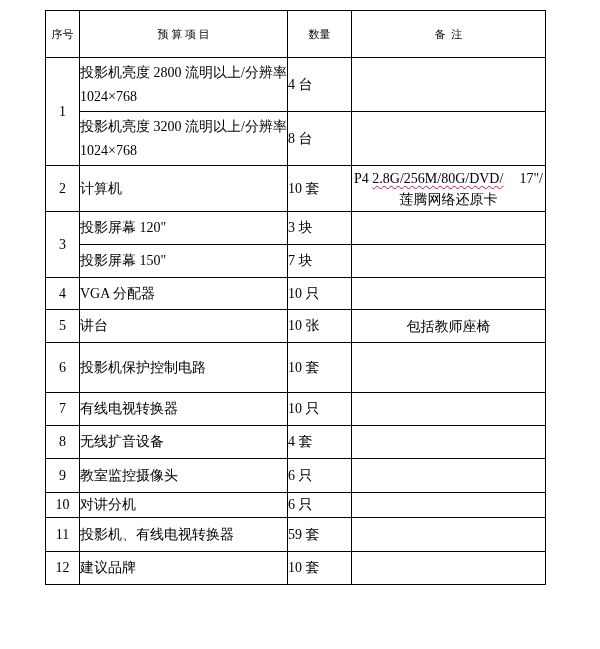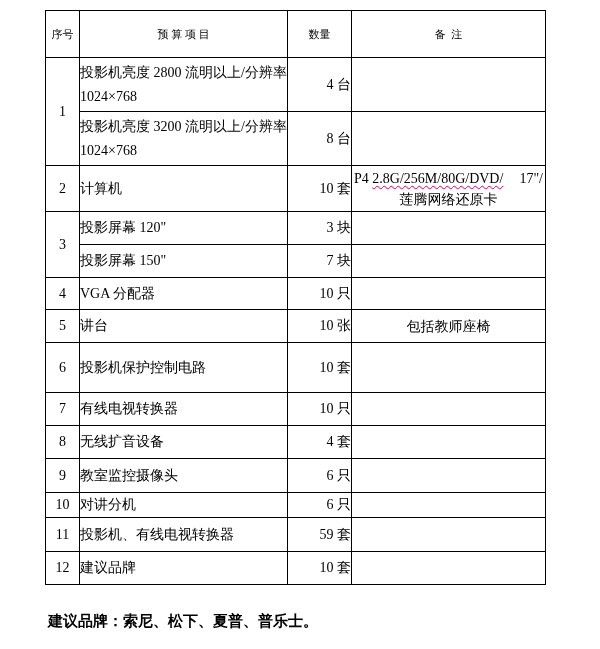--- a/index.html
+++ b/index.html
@@ -25,21 +25,21 @@
     padding: 0;
     vertical-align: middle;
     overflow: hidden;
   }
   .budget th {
     font-size: 11px;
     text-align: center;
     white-space: pre; 
   }
   .no-cell  { text-align: center; }
-  .qty-cell { text-align: right; white-space: nowrap; }
+  .qty-cell { text-align: left; white-space: nowrap; }
   .item-cell { text-align: left; padding: 2px 4px 2px 6px; line-height: 24px; }
   .item-just { text-align: justify; }
   .remark-cell { text-align: center; padding: 1px 3px; line-height: 21px; }
   .remark-l1 {
     display: flex; justify-content: space-between;
     padding: 0 2px; white-space: nowrap;
   }
   .wavy {
     text-decoration-line: underline;
     text-decoration-style: wavy;
@@ -170,15 +170,14 @@
     <tr style="height:33px">
       <td class="no-cell">12</td>
       <td class="item-cell">建议品牌</td>
       <td class="qty-cell">10 套</td>
       <td class="remark-cell"></td>
     </tr>
 
   </tbody>
     </table>
 
-  <div class="footer-note">建议品牌：索尼、松下、夏普、普乐士。</div>
 
 </div>
 
 </body></html>

